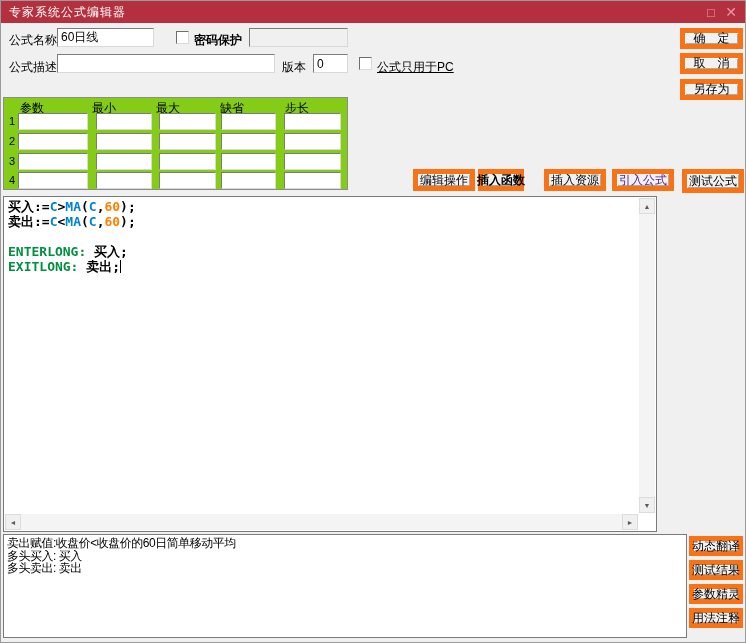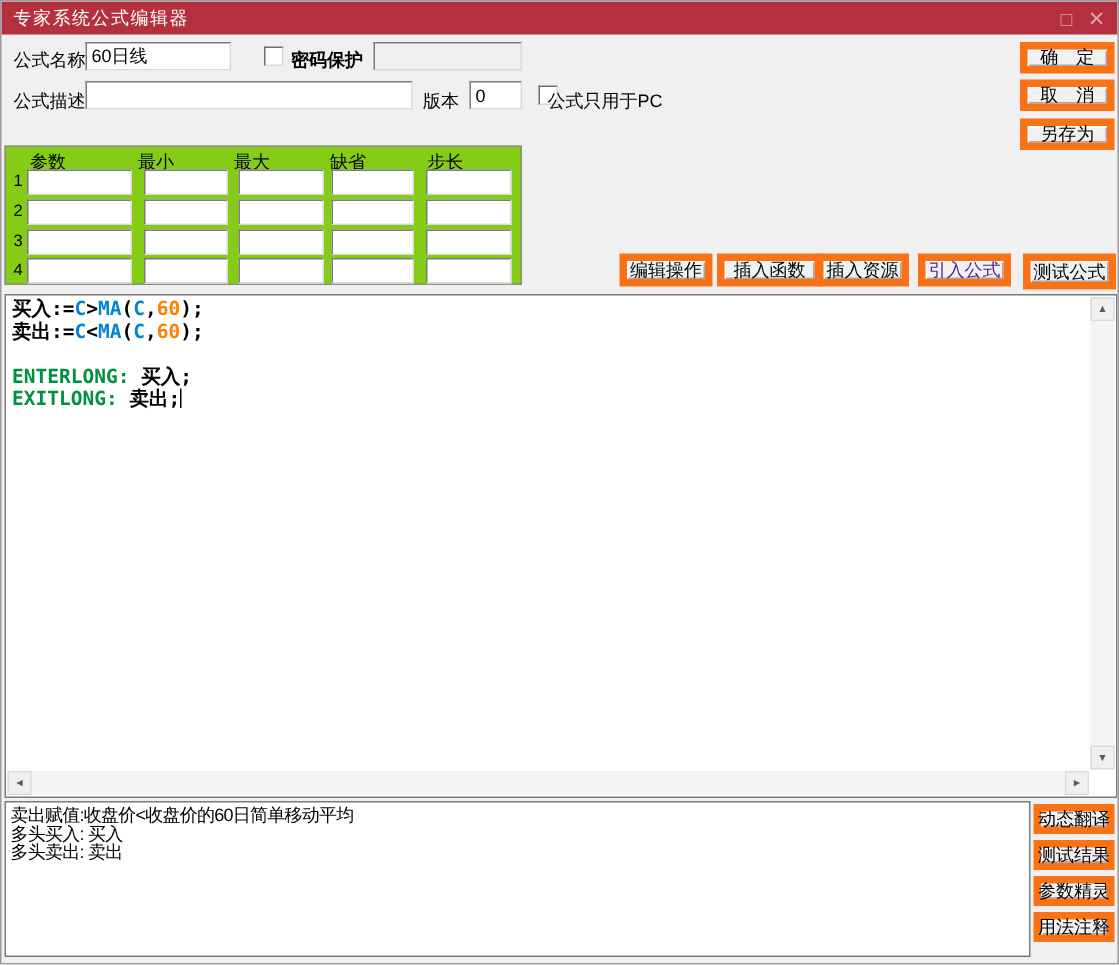--- a/index.html
+++ b/index.html
@@ -42,21 +42,21 @@
   .tab.active{height:19px;line-height:18px;z-index:3;
               box-shadow:inset 1px 1px 0 #fff;}
   
   .ptable{position:absolute;left:2px;top:96px;width:345px;height:93px;
           border:1px solid #8c8c8c;background:#84cc16;z-index:2;}
   .ptable .th{position:absolute;top:2px;font-size:12px;}
   .ptable .rownum{position:absolute;font-size:11px;}
   .ptable .cell{position:absolute;height:17px;background:#fff;border:1px solid #7b7b7b;
                 border-bottom-color:#d9d9d9;border-right-color:#d9d9d9;}
   
-  .editor{position:absolute;left:2px;top:195px;width:742px;height:336px;background:#fff;
+  .editor{position:absolute;left:2px;top:195px;width:654px;height:336px;background:#fff;
           border:1px solid #7a7a7a;}
   .code{position:absolute;left:4px;top:2px;right:20px;
         font-family:"DejaVu Sans Mono","Liberation Mono",monospace;
         font-weight:bold;font-size:13px;line-height:15px;white-space:pre;}
   .code-line{min-height:15px;}
   .seg-text{color:var(--editor-text);}
   .seg-function{color:var(--editor-function);}
   .seg-number{color:var(--editor-number);}
   .seg-keyword{color:var(--editor-keyword);}
   .caret{display:inline-block;width:1px;height:13px;background:#000;vertical-align:-2px;}
@@ -90,21 +90,21 @@
   <input class="tbox" style="left: 56px; top: 27px; width: 97px; height: 19px;" value="60日线">
   <div class="checkbox" style="left:175px;top:30px;"></div>
   <div class="lbl" style="left:193px;top:31px;font-weight:bold;">密码保护</div>
   <input class="tbox" style="left: 248px; top: 27px; width: 99px; height: 19px;" disabled="" value="">
 
   <div class="lbl" style="left:8px;top:58px;">公式描述</div>
   <input class="tbox" style="left: 56px; top: 53px; width: 218px; height: 19px;" value="">
   <div class="lbl" style="left:281px;top:58px;">版本</div>
   <input class="tbox" style="left: 312px; top: 53px; width: 35px; height: 19px;" value="0">
   <div class="checkbox" style="left:358px;top:56px;"></div>
-  <div class="lbl" style="left:364px;top:58px;">公式只用于PC</div>
+  <div class="lbl" style="left:376px;top:58px;text-decoration:underline;">公式只用于PC</div>
 
   <div class="btn" style="left:679px;top:27px;width:63px;height:21px;">确　定</div>
   <div class="btn" style="left:679px;top:52px;width:63px;height:21px;">取　消</div>
   <div class="btn" style="left:679px;top:78px;width:63px;height:21px;">另存为</div>
 
 
   <div class="ptable" id="param-table">
       <div class="th" style="left: 16px;">参数</div>
       <div class="th" style="left: 88px;">最小</div>
       <div class="th" style="left: 152px;">最大</div>
@@ -131,21 +131,21 @@
       <div class="rownum" style="left: 5px; top: 76px;">4</div>
       <div class="cell" style="left: 14px; top: 74px; width: 70px;"></div>
       <div class="cell" style="left: 92px; top: 74px; width: 56px;"></div>
       <div class="cell" style="left: 155px; top: 74px; width: 57px;"></div>
       <div class="cell" style="left: 217px; top: 74px; width: 55px;"></div>
       <div class="cell" style="left: 280px; top: 74px; width: 57px;"></div>
     </div>
 
   <div id="action-buttons">
       <div class="btn" style="left: 412px; top: 168px; width: 62px; height: 22px;">编辑操作</div>
-      <div class="btn" style="left: 477px; top: 168px; width: 70px; height: 22px;">插入函数</div>
+      <div class="btn" style="left: 477px; top: 168px; width: 46px; height: 22px; font-weight: bold;">插入函数</div>
       <div class="btn" style="left: 543px; top: 168px; width: 62px; height: 22px;">插入资源</div>
       <div class="btn disabled" style="left: 611px; top: 168px; width: 62px; height: 22px;">引入公式</div>
       <div class="btn" style="left: 681px; top: 168px; width: 62px; height: 24px;">测试公式</div>
     </div>
 
   <div class="editor">
     <div class="code" id="code"><div class="code-line"><span class="seg-text">买入:=</span><span class="seg-function">C</span><span class="seg-text">&gt;</span><span class="seg-function">MA</span><span class="seg-text">(</span><span class="seg-function">C</span><span class="seg-text">,</span><span class="seg-number">60</span><span class="seg-text">);</span></div><div class="code-line"><span class="seg-text">卖出:=</span><span class="seg-function">C</span><span class="seg-text">&lt;</span><span class="seg-function">MA</span><span class="seg-text">(</span><span class="seg-function">C</span><span class="seg-text">,</span><span class="seg-number">60</span><span class="seg-text">);</span></div><div class="code-line"></div><div class="code-line"><span class="seg-keyword">ENTERLONG:</span><span class="seg-text"> 买入;</span></div><div class="code-line"><span class="seg-keyword">EXITLONG:</span><span class="seg-text"> 卖出;</span><span class="caret"></span></div></div>
     <div class="vscroll">
       <div class="sarrow up">▲</div>
       <div class="sarrow down">▼</div>

